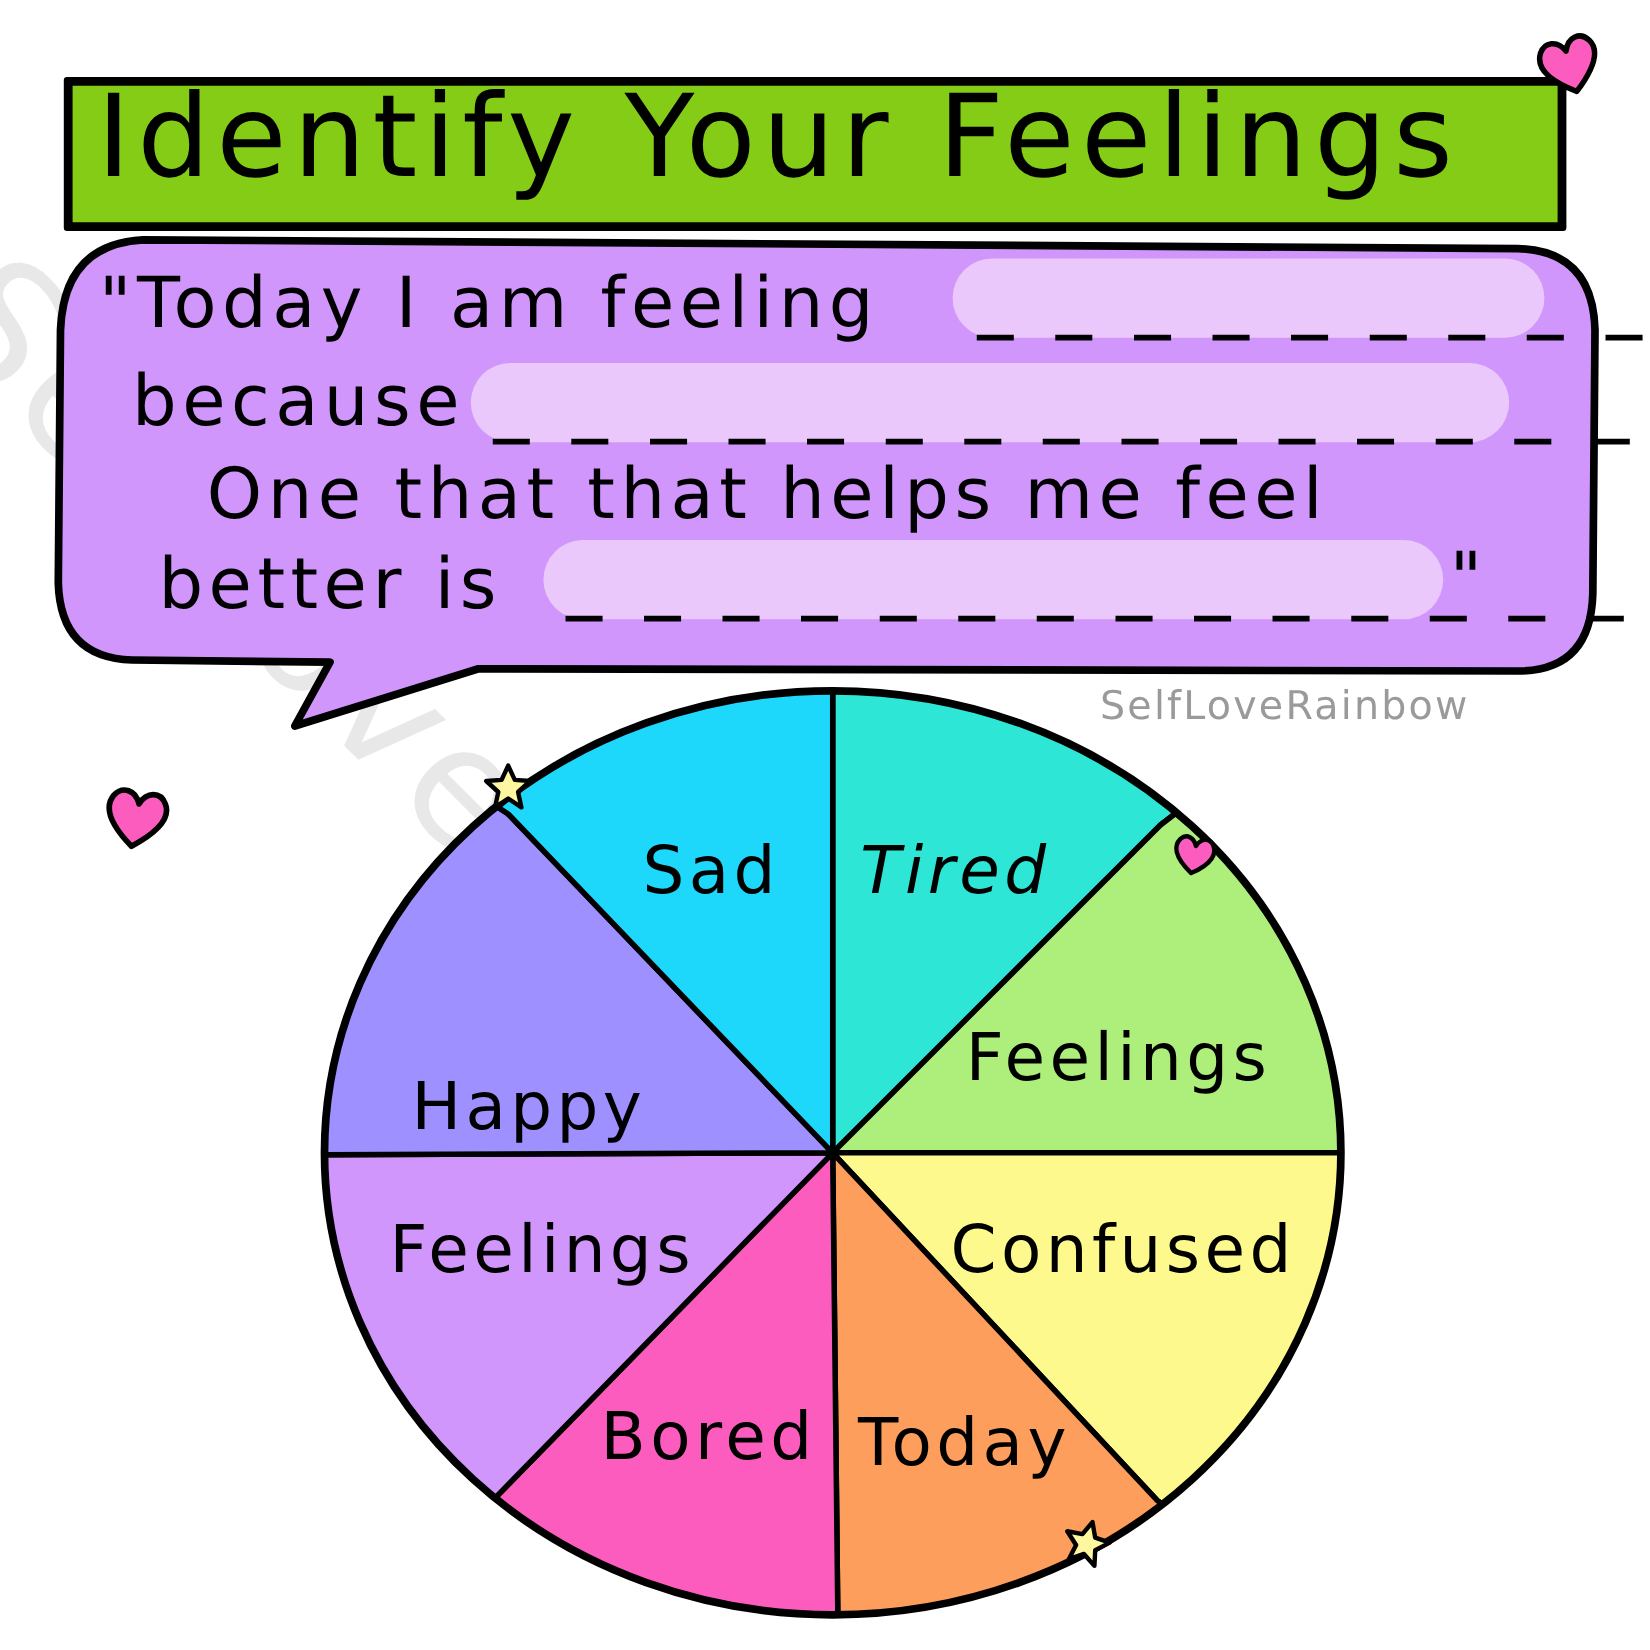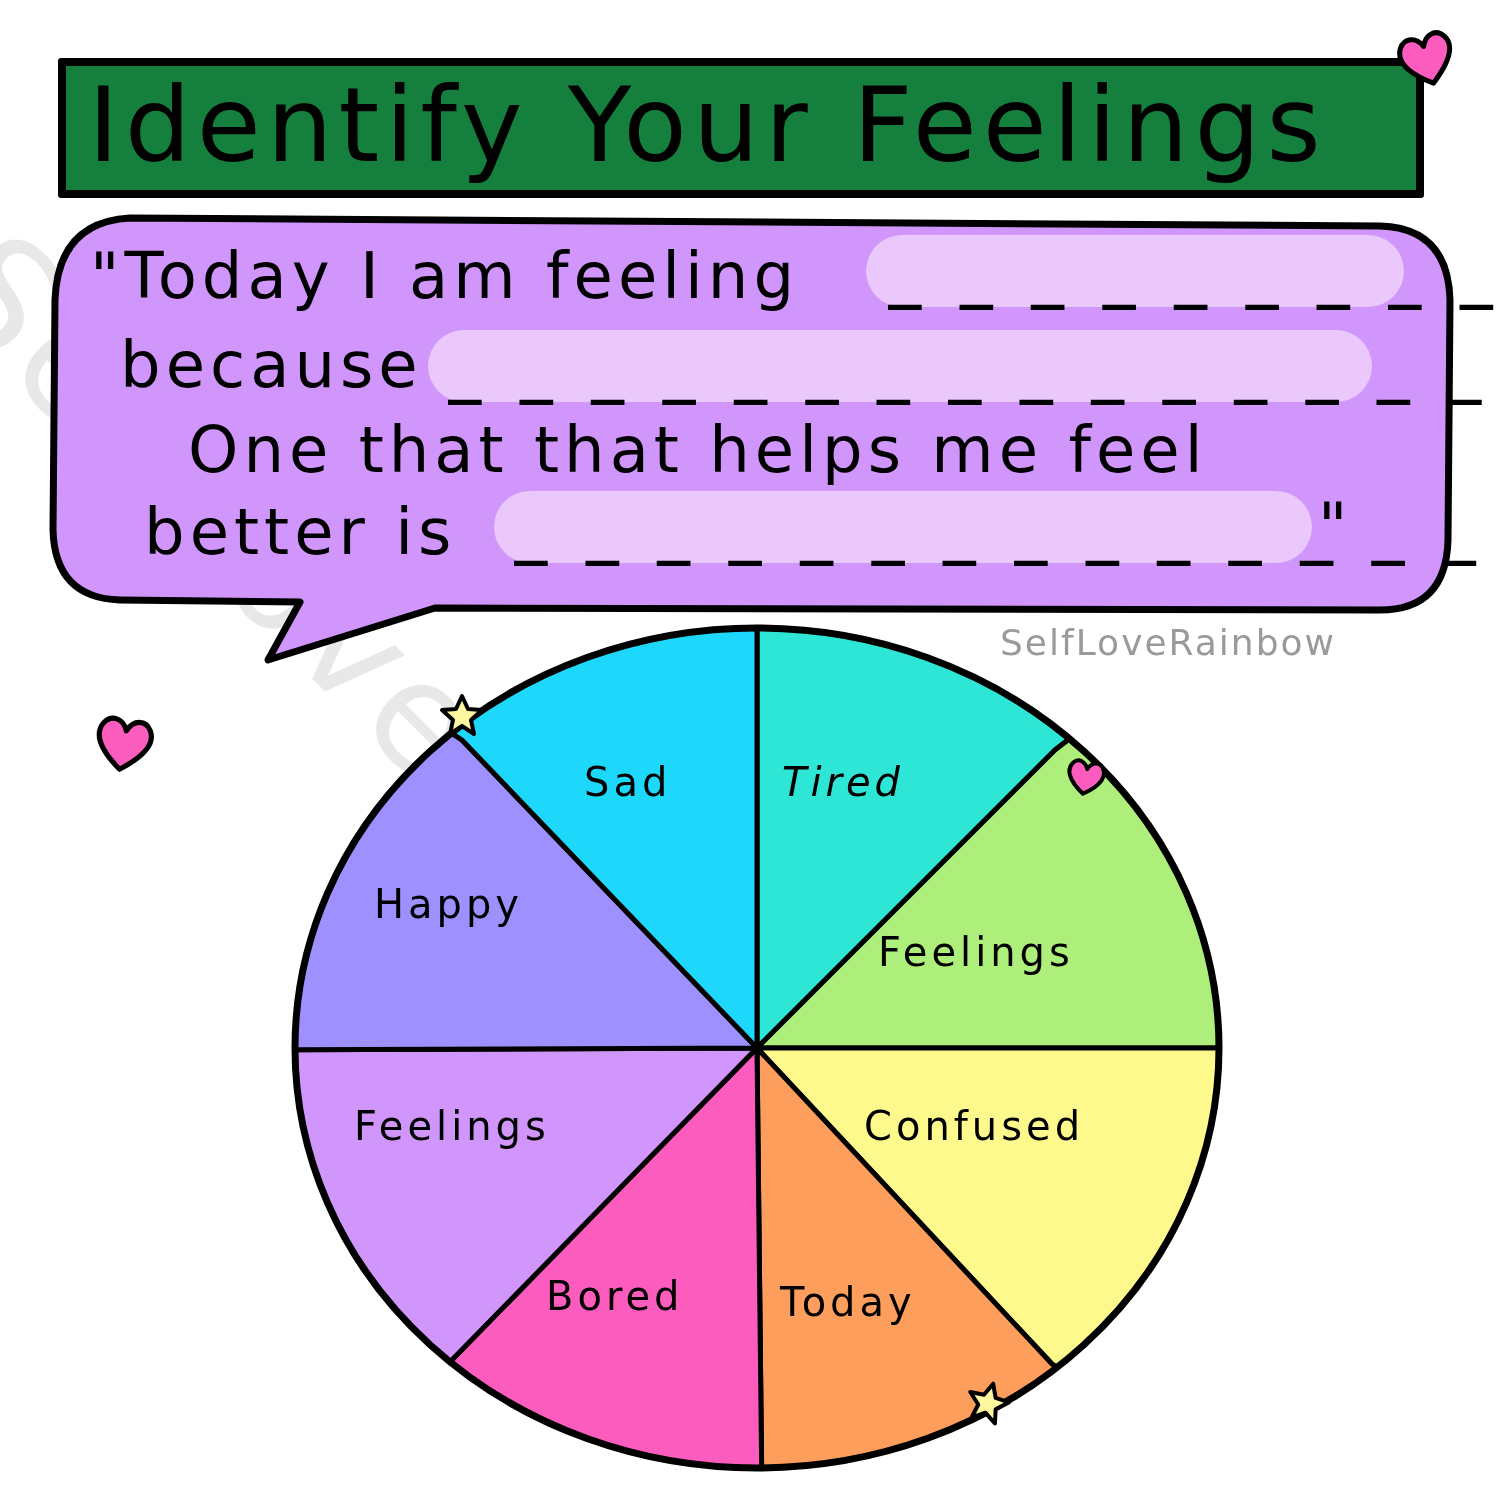--- a/index.html
+++ b/index.html
@@ -1,33 +1,33 @@
 <!DOCTYPE html>
 <html><head>
 <meta charset="utf-8">
 <style>
   html, body { margin: 0; padding: 0; background: #ffffff; }
   body { width: 1500px; height: 1500px; position: relative; overflow: hidden;
          font-family: "DejaVu Sans", sans-serif; color: #000; }
-  .title-bar { position: absolute; left: 58px; top: 58px; width: 1350px; height: 124px;
-               background: #15803d; border: 8px solid #000; border-radius: 3px; box-sizing: content-box;
-               display: flex; align-items: center; }
+  .title-bar { position: absolute; left: 58px; top: 70px; width: 1350px; height: 124px;
+               background: #84cc16; border: 8px solid #000; border-radius: 3px; box-sizing: content-box;
+               display: flex; }
   .title-text { font-size: 104px; letter-spacing: 6px; padding-left: 22px; white-space: nowrap;
                 line-height: 1; margin-top: -6px; }
   .bubble-svg { position: absolute; left: 0; top: 0; }
   .line { position: absolute; font-size: 64px; letter-spacing: 5px; white-space: nowrap; line-height: 1; }
   .blank { position: absolute; background: #EAC8FB; border-radius: 40px; }
   .dashes { position: absolute; font-family: "DejaVu Sans Mono", monospace; font-size: 56px;
             font-weight: bold; letter-spacing: 2px; white-space: nowrap; line-height: 1; }
   .credit { position: absolute; left: 1000px; top: 622px; font-size: 36px; color: #9a9a9a;
             letter-spacing: 2px; }
   .watermark { position: absolute; left: 0; top: 0; font-size: 150px; color: rgba(150,150,150,0.22);
                transform-origin: 0 0; white-space: nowrap; letter-spacing: 8px; pointer-events: none; }
   .wheel-svg { position: absolute; left: 0; top: 0; }
-  .label { position: absolute; font-size: 40px; letter-spacing: 4px; white-space: nowrap; line-height: 1; }
+  .label { position: absolute; font-size: 60px; letter-spacing: 4px; white-space: nowrap; line-height: 1; }
 </style>
 </head>
 <body>
 
 <div class="watermark" style="transform: translate(30px, 200px) rotate(45deg);">SelfLoveRainbow</div>
 
 <div class="title-bar">
   <span class="title-text">Identify Your Feelings</span>
 </div>
 
@@ -95,18 +95,18 @@
     <path d="M0 -20 L6 -7 L20 -6 L9 4 L12 18 L0 10 L-12 18 L-9 4 L-20 -6 L-6 -7 Z" fill="#FEF7A0" stroke="#000" stroke-width="4" stroke-linejoin="round"></path>
   </g>
 
   <g transform="translate(1086 776) rotate(10)">
     <path d="M0 18 C-18 6 -20 -4 -15 -11 C-10 -17 -3 -14 0 -7 C3 -14 10 -17 15 -11 C20 -4 18 6 0 18 Z" fill="#FD5CBF" stroke="#000" stroke-width="4" stroke-linejoin="round"></path>
   </g>
 </svg>
 
 <div class="label" style="left:584px;top:762px;">Sad</div>
 <div class="label" style="left:782px;top:762px;font-style:italic;">Tired</div>
-<div class="label" style="left:374px;top:884px;">Happy</div>
+<div class="label" style="left:374px;top:976px;">Happy</div>
 <div class="label" style="left:878px;top:932px;">Feelings</div>
 <div class="label" style="left:354px;top:1106px;">Feelings</div>
 <div class="label" style="left:864px;top:1106px;">Confused</div>
 <div class="label" style="left:546px;top:1276px;">Bored</div>
 <div class="label" style="left:780px;top:1282px;">Today</div>
 
 </body></html>

